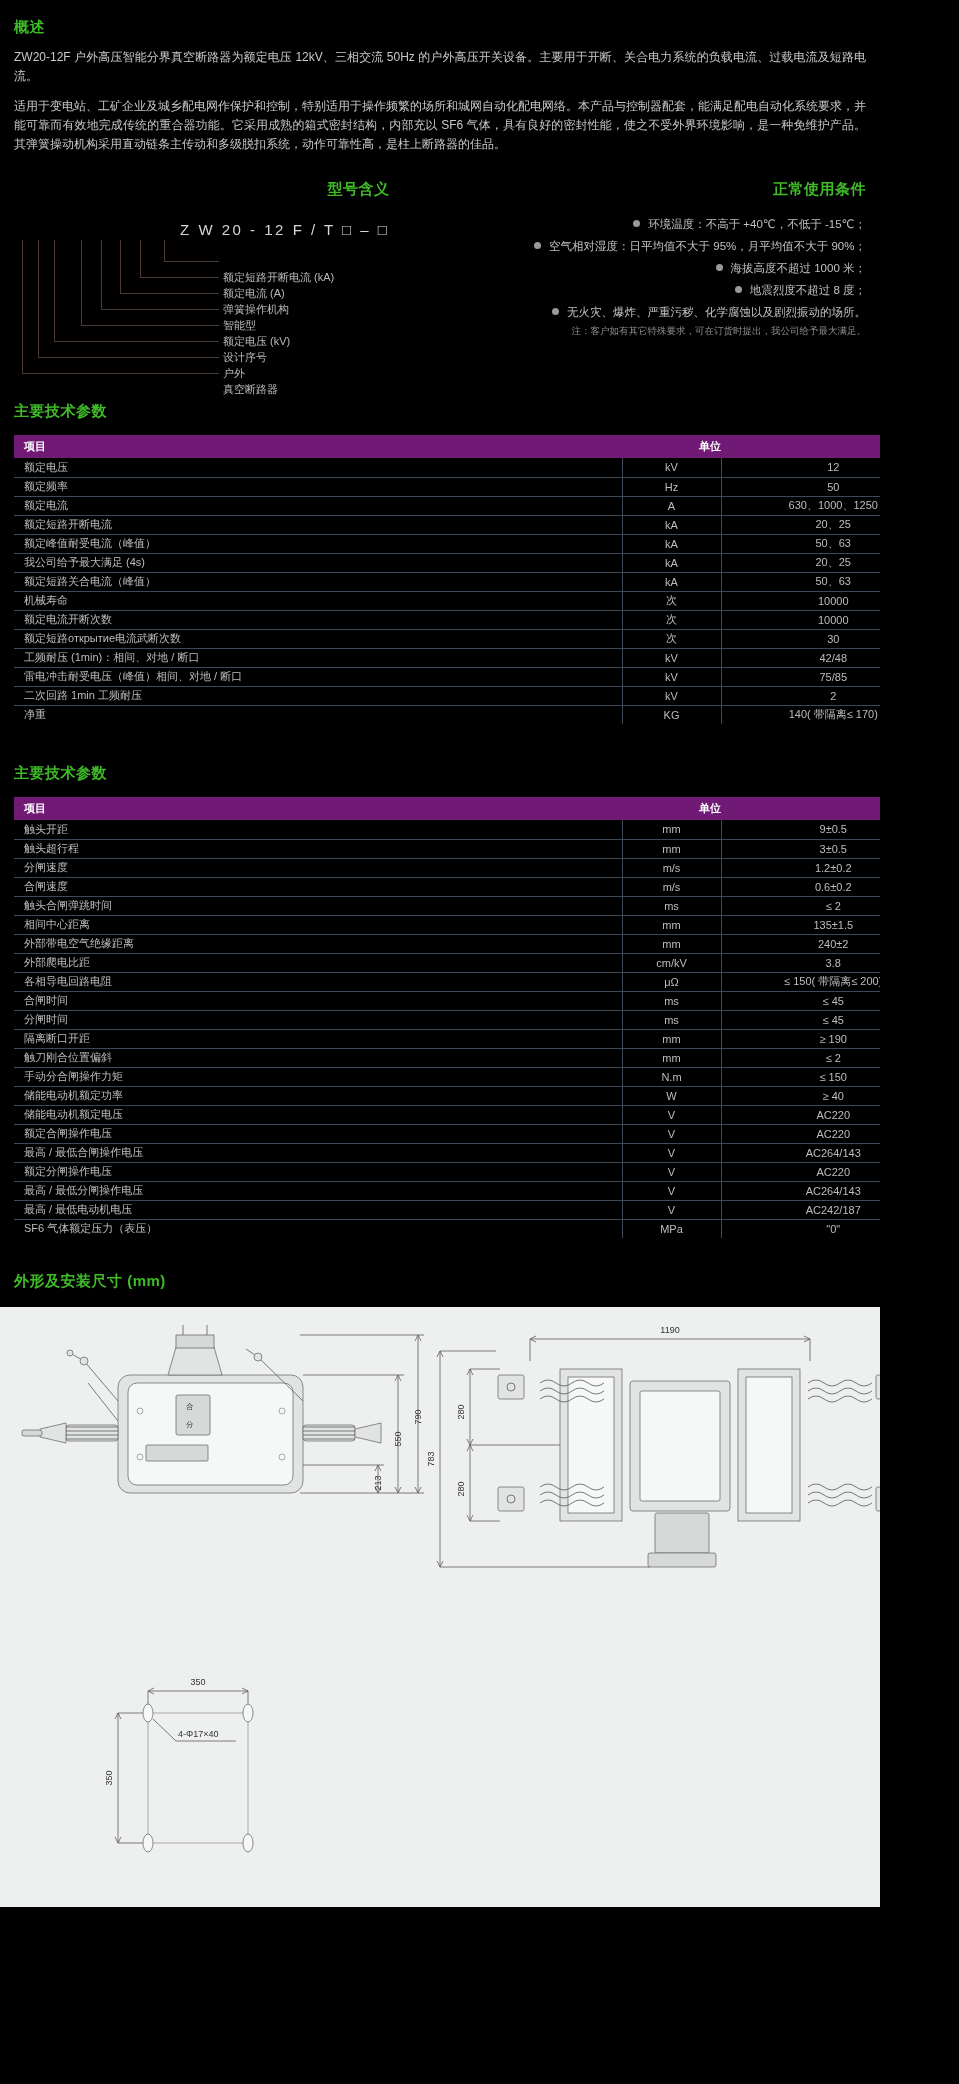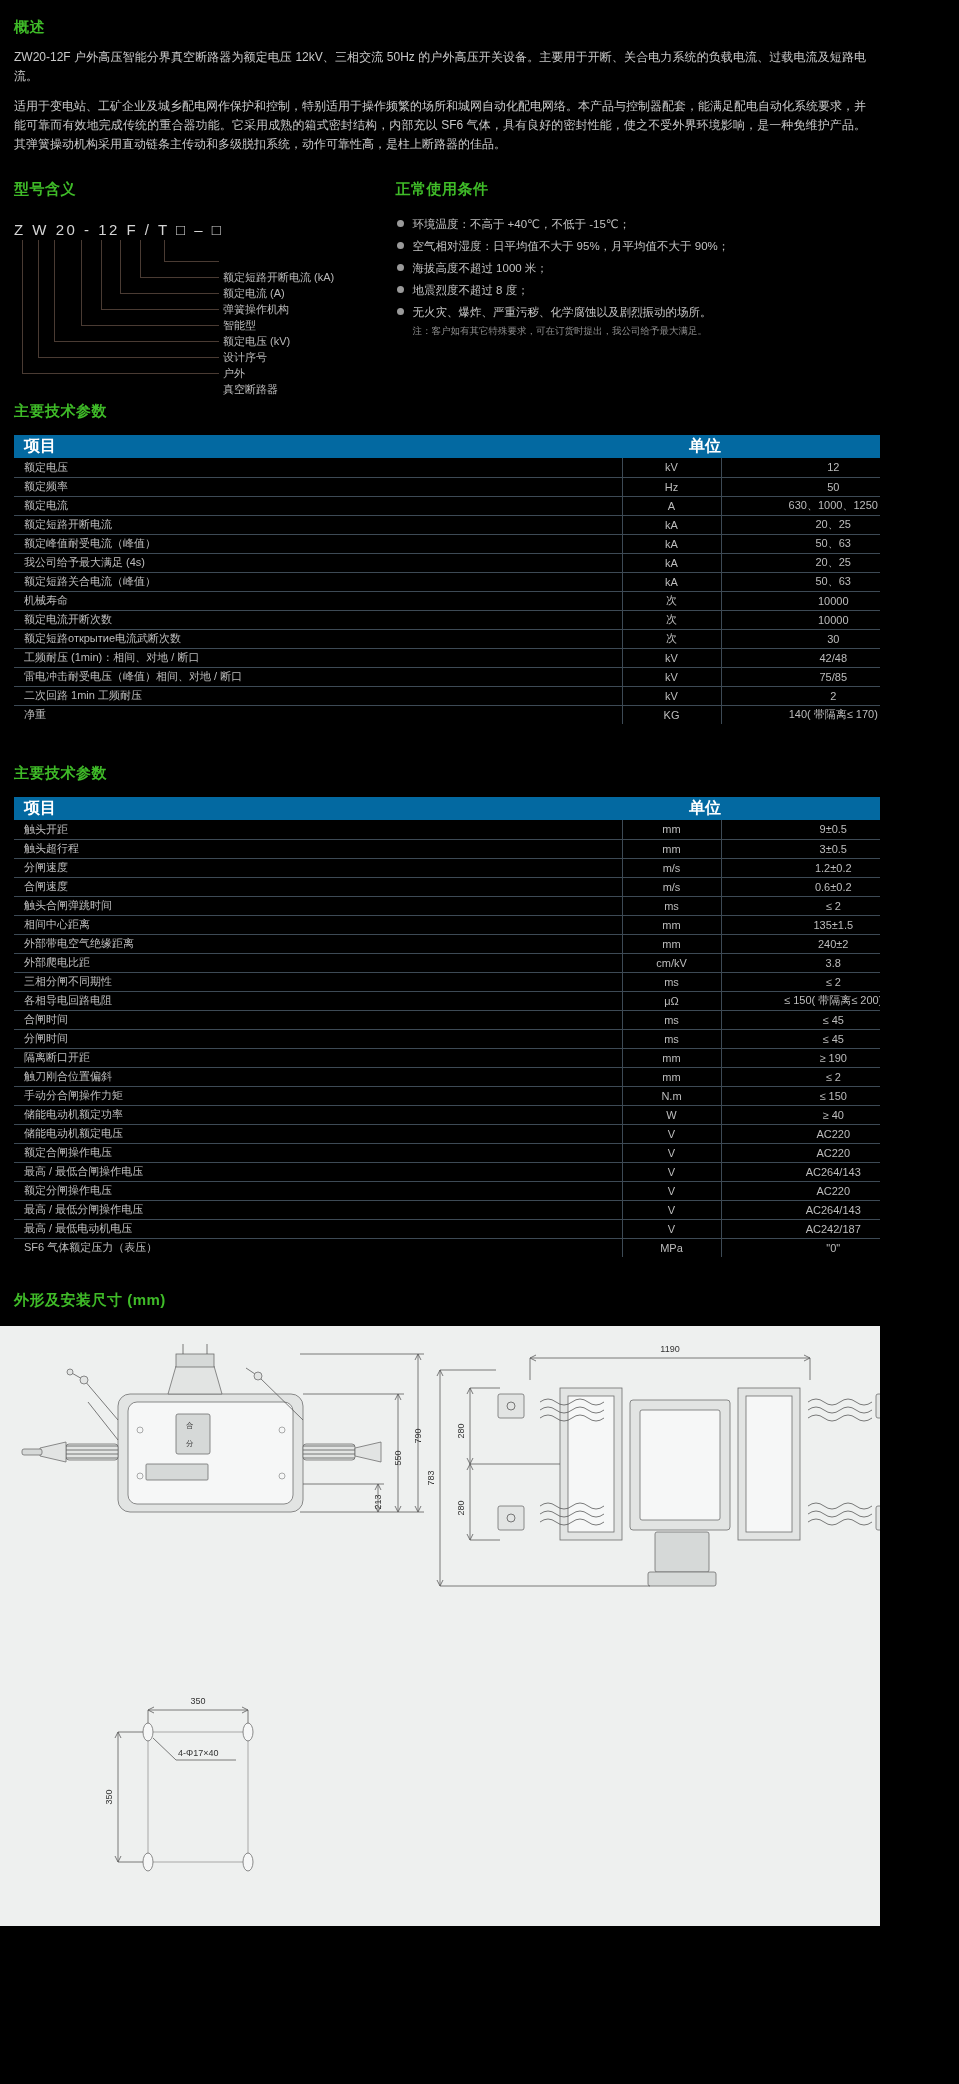--- a/index.html
+++ b/index.html
@@ -15,21 +15,21 @@
 
   
   .desc-wrap { padding:14px 14px 0 14px; }
   .desc-p {
     font-size:12px; line-height:19px; color:#c9c9c9; margin-top:11px;
     text-align:justify;
   }
   .desc-head { margin-top:4px; }
 
   
-  .two-col { display:flex; margin-top:26px; padding:0 14px; }
+  .two-col { display:flex; margin-top:26px; padding:0 14px;text-align:right; }
   .col-left { width:410px; position:relative; }
   .col-right { width:520px; padding-left:6px; }
 
   .model-code {
     font-size:15px; color:#d5d5d5; letter-spacing:2.5px; margin-top:22px;
     white-space:nowrap; font-family:"Liberation Sans",sans-serif;
   }
   .model-diagram { position:relative; height:140px; margin-top:2px; }
   .leader { position:absolute; }
   .leader .vline { position:absolute; width:1px; background:#4a3b33; }
@@ -53,21 +53,21 @@
   .cond-note {
     font-size:9.5px; color:#8e8e8e; line-height:16px; 
     padding-left:17px;
   }
 
   
   .tbl-block { margin-top:22px; padding:0 14px; }
   .tbl-block .sec-title { display:block; margin-bottom:14px; }
   table.spec { width:931px; border-collapse:collapse; table-layout:fixed; }
   table.spec th {
-    background:#0369a1; color:#fff; font-size:16px; font-weight:bold;
+    background:#701a75; color:#fff; font-size:11px; font-weight:bold;
     height:23px; text-align:left; padding-left:10px; border:none;
   }
   table.spec th.c { text-align:right; padding-left:0; }
   table.spec td {
     font-size:11px; color:#bdbdbd; height:19px; padding:0 0 0 10px;
     border-bottom:1px solid #3d4a55; border-right:1px solid #3d4a55;
     white-space:nowrap; overflow:hidden;
   }
   table.spec td.c { text-align:center; padding-left:0; }
   table.spec td.last { border-right:none; }
@@ -293,25 +293,20 @@
             <td>外部带电空气绝缘距离</td>
             <td class="c">mm</td>
             <td class="c last">240±2</td>
           </tr>
           <tr>
             <td>外部爬电比距</td>
             <td class="c">cm/kV</td>
             <td class="c last">3.8</td>
           </tr>
           <tr>
-            <td>三相分闸不同期性</td>
-            <td class="c">ms</td>
-            <td class="c last">≤ 2</td>
-          </tr>
-          <tr>
             <td>各相导电回路电阻</td>
             <td class="c">μΩ</td>
             <td class="c last">≤ 150( 带隔离≤ 200)</td>
           </tr>
           <tr>
             <td>合闸时间</td>
             <td class="c">ms</td>
             <td class="c last">≤ 45</td>
           </tr>
           <tr>

